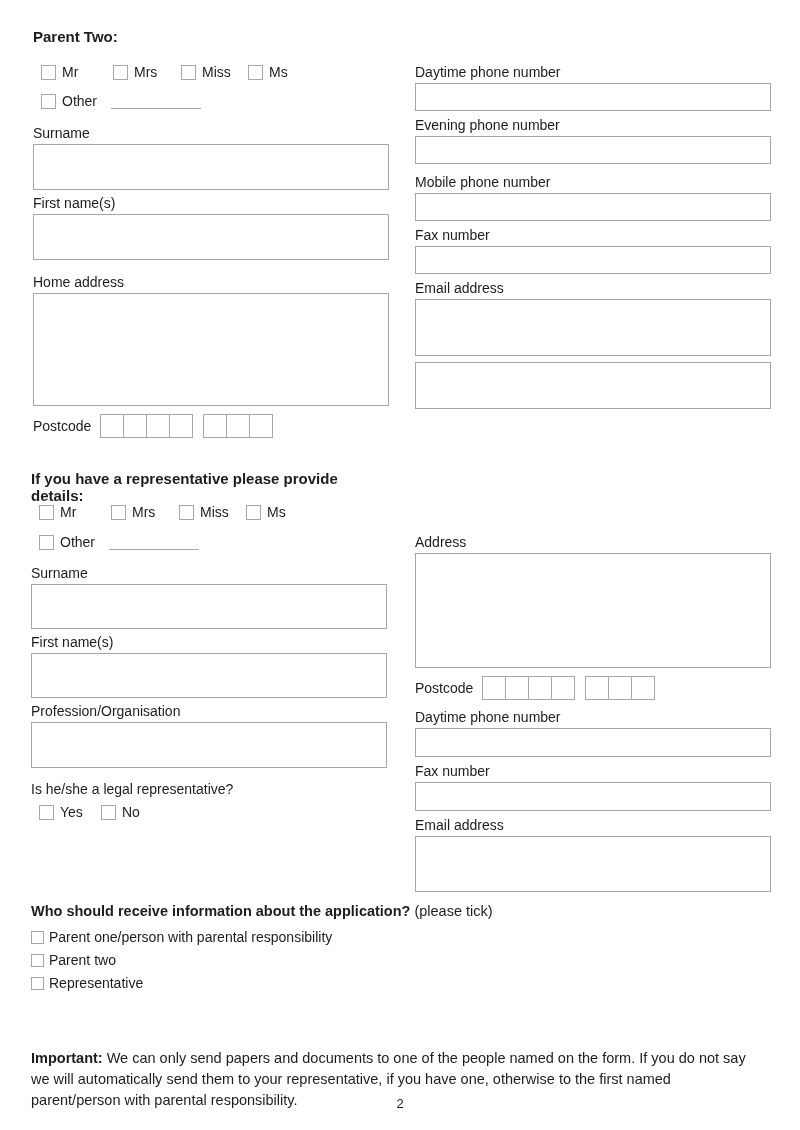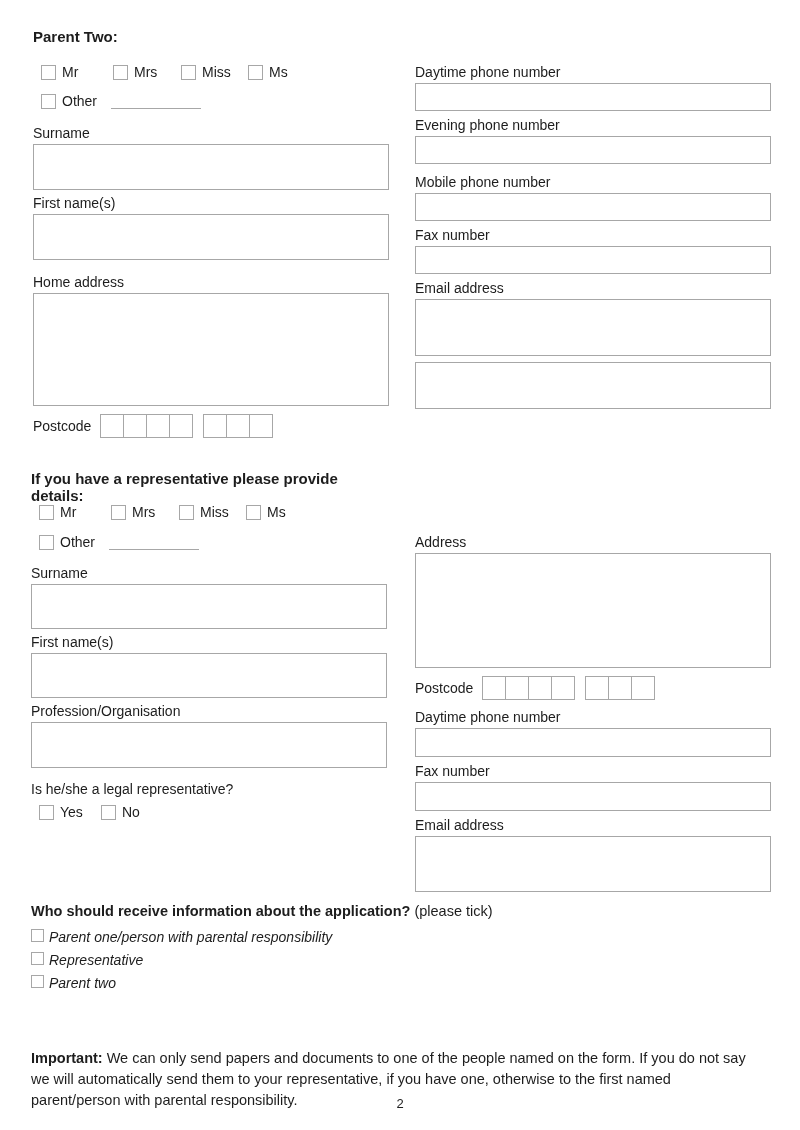--- a/index.html
+++ b/index.html
@@ -26,21 +26,21 @@
   .tl{font-size:14px;white-space:nowrap;}
   .w72{width:72px}.w68{width:68px}.w67{width:67px}.w62{width:62px}
   .other-line{display:inline-block;width:90px;height:15px;border-bottom:1px solid var(--bd);margin-left:14px;}
   .pc-row{display:flex;align-items:center;}
   .pc-lbl{font-size:14px;margin-right:9px;}
   .pc-group{display:flex;}
   .pc-group + .pc-group{margin-left:10px;}
   .pc-cell{width:24px;height:24px;border:1px solid var(--bd);box-sizing:border-box;background:#fff;}
   .pc-cell + .pc-cell{margin-left:-1px;}
   .field{margin:0;}
-  .opt-row{display:flex;align-items:flex-start;height:16px;margin-bottom:7px;font-style:italic;}
+  .opt-row{display:flex;align-items:center;height:16px;margin-bottom:7px;}
   .opt-row .cb-sm{margin-right:5px;}
   .opt-lbl{font-size:14px;}
   .rh{font-size:14.5px;line-height:18px;margin-bottom:9px;}
   .b{font-weight:700;}
   .note{font-weight:400;margin-left:4px;}
   .imp{font-size:14.5px;line-height:21px;}
   .imp .b{margin-right:4px;}
   .pageno{font-size:13px;text-align:center;width:100%;}
 </style>
 </head>
@@ -230,25 +230,25 @@
 <section class="abs" style="left:31px;top:902px;width:745px;">
   <div class="rh">
     <span class="b">Who should receive information about the application?</span><span class="note">(please tick)</span>
   </div>
   <div class="opt-row">
     <span class="cb cb-sm"></span>
     <span class="opt-lbl">Parent one/person with parental responsibility</span>
   </div>
   <div class="opt-row">
     <span class="cb cb-sm"></span>
-    <span class="opt-lbl">Representative</span>
+    <span class="opt-lbl">Parent two</span>
   </div>
   <div class="opt-row">
     <span class="cb cb-sm"></span>
-    <span class="opt-lbl">Parent two</span>
+    <span class="opt-lbl">Representative</span>
   </div>
 </section>
 
 <section class="abs imp" style="left:31px;top:1048px;width:722px;">
   <span class="b">Important:</span><span>We can only send papers and documents to one of the people named on the form. If you do not say we will automatically send them to your representative, if you have one, otherwise to the first named parent/person with parental responsibility.</span>
 </section>
 
 <div class="abs pageno" style="left:0;top:1096px;">2</div>
 
 </body></html>

